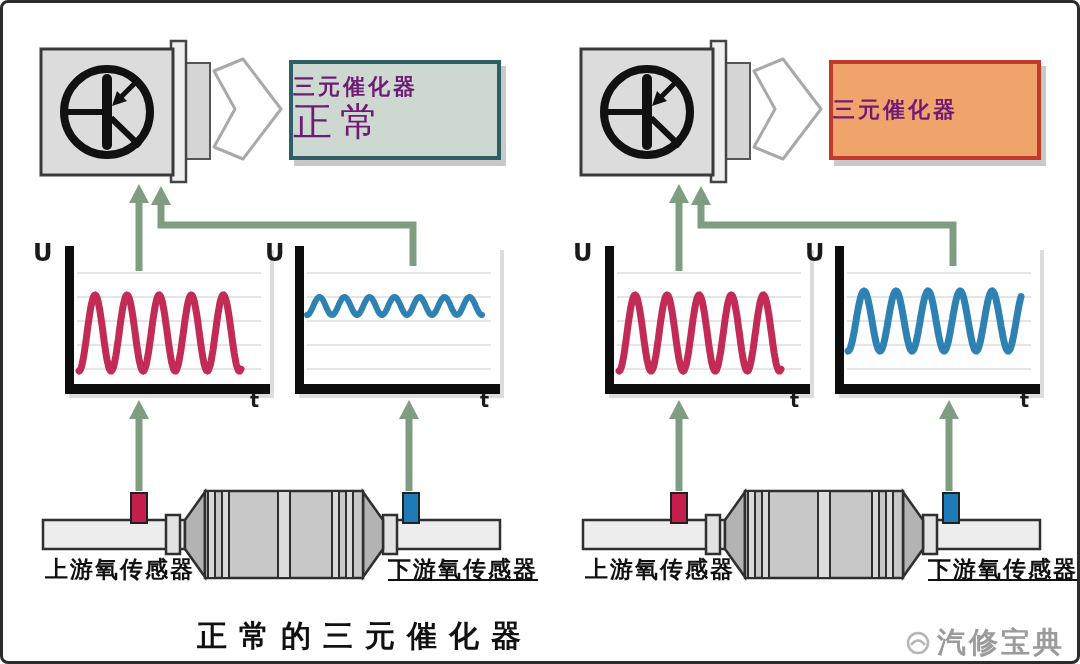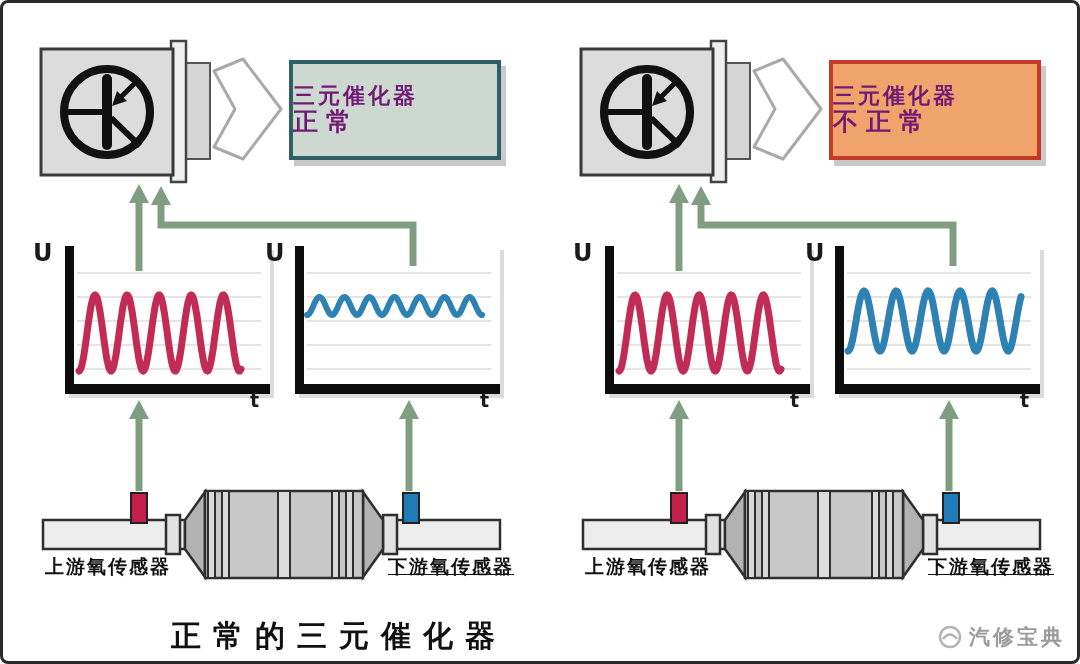--- a/index.html
+++ b/index.html
@@ -11,47 +11,47 @@
 
   .ecu-svg{position:absolute;left:36px;top:36px;}
   .big-arrow-svg{position:absolute;left:208px;top:50px;}
 
   .result-box{position:absolute;left:286px;top:57px;width:204px;height:92px;
       border:4px solid var(--normal-border);background:var(--normal-bg);
       box-shadow:5px 6px 0 #c9c9c9;display:flex;flex-direction:column;
       align-items:flex-start;justify-content:center;color:#701a75;}
   .p-right .result-box{border-color:var(--abnormal-border);background:var(--abnormal-bg);}
   .rb-line1{font-size:22px;font-weight:bold;letter-spacing:3px;line-height:1.1;}
-  .rb-line2{font-size:25px;font-weight:bold;letter-spacing:8px;line-height:1.15;}
+  .rb-line2{font-size:39px;font-weight:normal;letter-spacing:8px;line-height:1.15;}
 
   .axes{position:absolute;width:196px;height:138px;
         border-left:9px solid #0d0d0d;border-bottom:10px solid #0d0d0d;
         box-shadow:4px 4px 0 #dcdcdc;}
   .axes.g1{left:62px;top:243px;}
   .axes.g2{left:292px;top:243px;}
   .axis-ylab{position:absolute;font-size:24px;font-weight:bold;color:#1a1a1a;}
   .axis-xlab{position:absolute;font-size:19px;font-weight:bold;color:#1a1a1a;}
   .u1{left:30px;top:236px;} .u2{left:262px;top:236px;}
   .t1{left:247px;top:386px;} .t2{left:477px;top:386px;}
 
   .overlay{position:absolute;left:0;top:0;pointer-events:none;}
 
   .pipe-svg{position:absolute;left:32px;top:478px;}
-  .sensor-label{position:absolute;top:551px;font-size:19px;font-weight:bold;
+  .sensor-label{position:absolute;top:551px;font-size:23px;font-weight:bold;
                 color:#111;letter-spacing:2px;white-space:nowrap;}
   .sensor-label.up{left:42px;} .sensor-label.down{left:385px;text-decoration:underline;}
 
   .caption{position:absolute;top:613px;font-size:30px;font-weight:bold;color:#111;
-           white-space:nowrap;}
+           white-space:nowrap;margin-left:26px;}
   .p-left .caption{left:168px;letter-spacing:12px;}
   .p-right .caption{left:138px;letter-spacing:1px;}
 
   .watermark{position:absolute;right:12px;top:620px;display:flex;align-items:center;
              gap:6px;z-index:6;}
-  .watermark .wm-text{font-size:21px;font-weight:bold;color:var(--wm-gray);
+  .watermark .wm-text{font-size:29px;font-weight:bold;color:var(--wm-gray);
                       letter-spacing:3px;white-space:nowrap;
                       text-shadow:1px 1px 0 #ffffff;}
 </style>
 </head>
 <body>
 
 <div id="frame">
 
   <div class="panel p-left">
 
@@ -142,21 +142,20 @@
       <line x1="100" y1="40" x2="80" y2="60" stroke="#111" stroke-width="5"></line>
       <polygon points="73,67 88,62 78,52" fill="#111"></polygon>
     </svg>
 
     <svg class="big-arrow-svg" width="74" height="112" viewBox="0 0 74 112">
       <polygon points="3,18 32,6 70,56 32,106 3,94 24,56" fill="#ffffff" stroke="#a9a9a9" stroke-width="3" stroke-linejoin="round"></polygon>
     </svg>
 
     <div class="result-box">
       <div class="rb-line1">三元催化器</div>
-      <div class="rb-line2">不正常</div>
     </div>
 
     <div class="axes g1"></div>
     <div class="axes g2"></div>
     <div class="axis-ylab u1">U</div>
     <div class="axis-xlab t1">t</div>
     <div class="axis-ylab u2">U</div>
     <div class="axis-xlab t2">t</div>
 
     <svg class="overlay" width="540" height="664">

